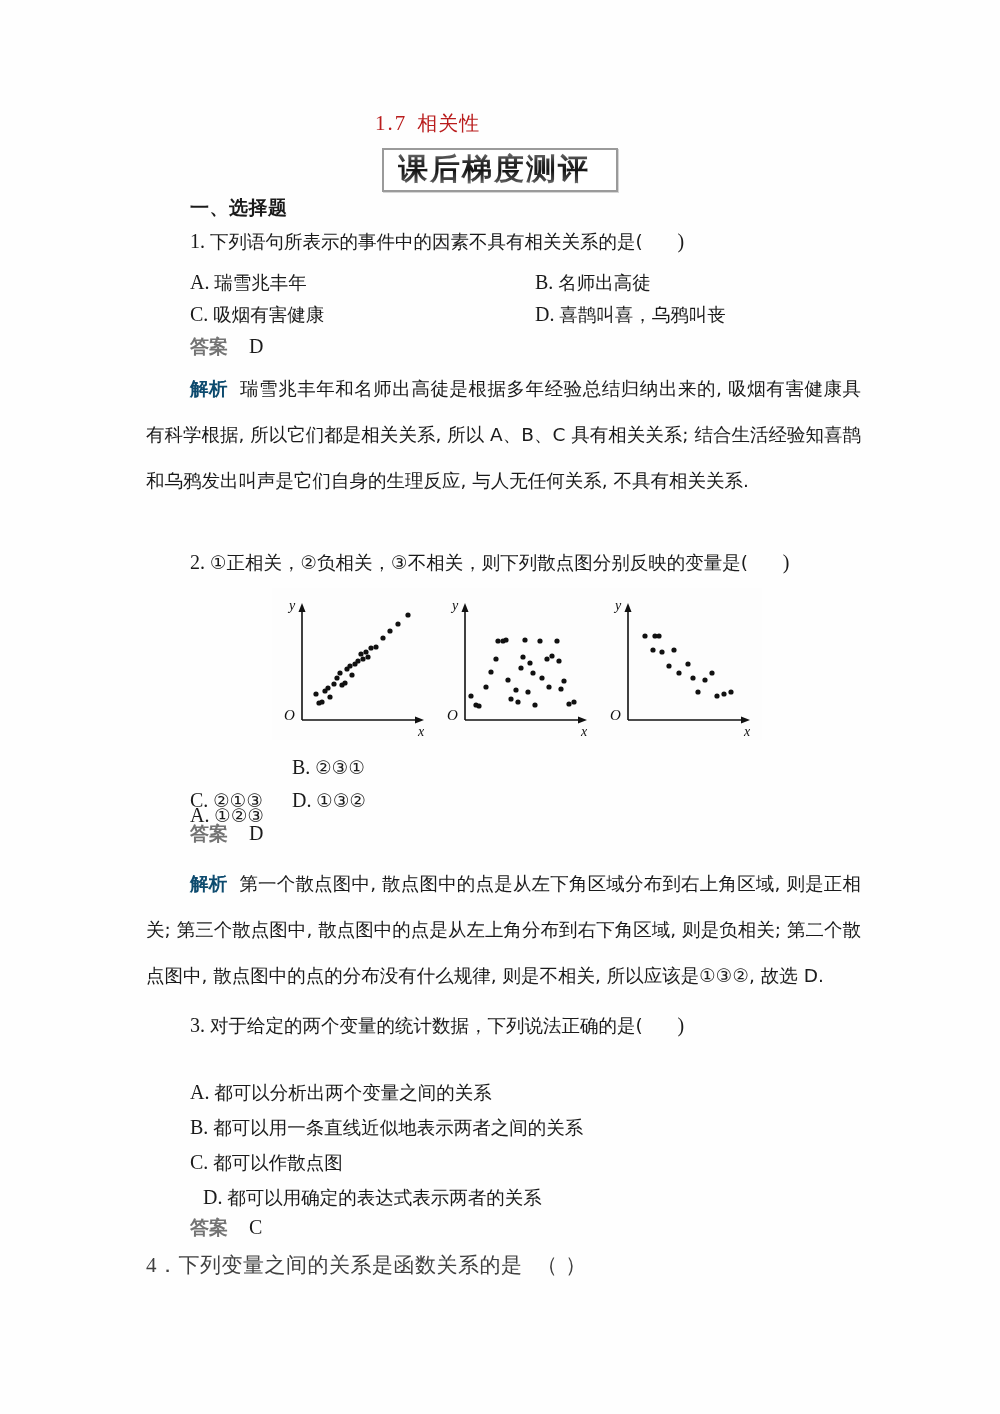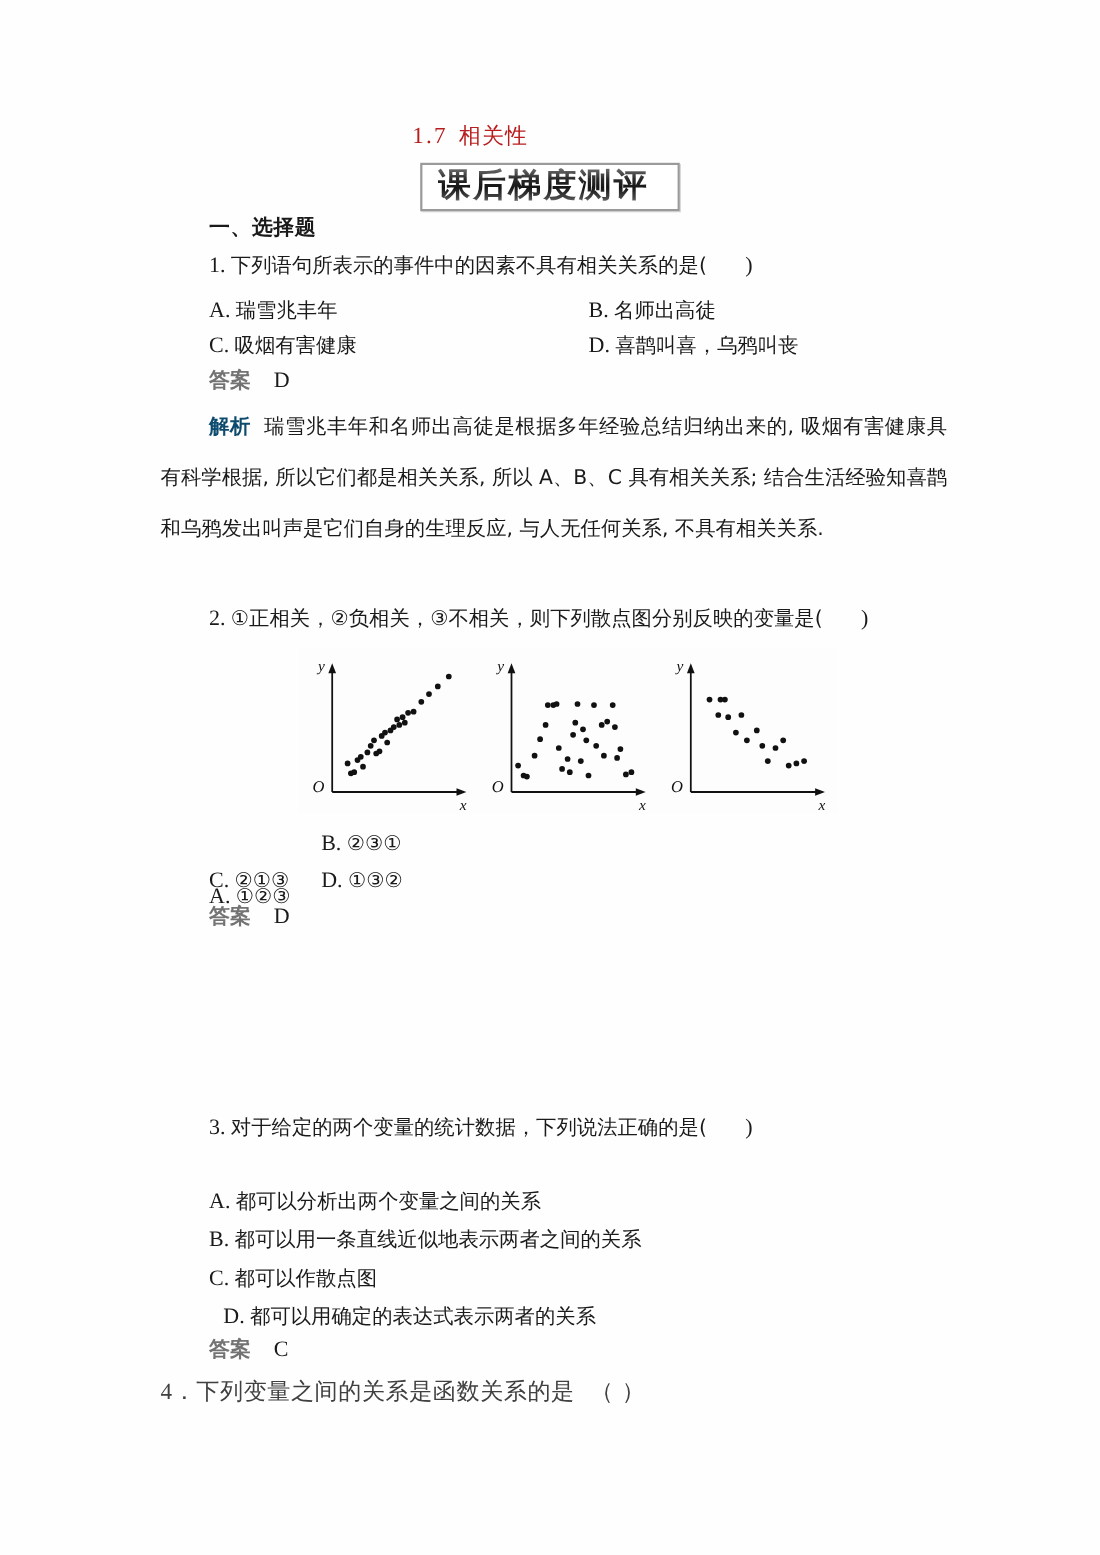--- a/index.html
+++ b/index.html
@@ -351,20 +351,23 @@
   <div class="blk" style="left:292px; top:790px;">
     <span class="opt-letter">D.</span>
     <span class="qline">①③②</span>
   </div>
 
   <div class="blk" style="left:190px; top:823px;">
     <span class="red">答案</span>
     <span class="ans-letter">D</span>
   </div>
 
+  <div class="expl indent" style="top:861px;">
+    <span class="tag">解析</span><span>第一个散点图中, 散点图中的点是从左下角区域分布到右上角区域, 则是正相关; 第三个散点图中, 散点图中的点是从左上角分布到右下角区域, 则是负相关; 第二个散点图中, 散点图中的点的分布没有什么规律, 则是不相关, 所以应该是①③②, 故选 D.</span>
+  </div>
 
   <div class="blk" style="left:190px; top:1015px;">
     <span class="qnum">3.</span>
     <span class="qline">对于给定的两个变量的统计数据，下列说法正确的是(</span>
     <span class="qnum paren" style="margin-left:30px;">)</span>
   </div>
 
   <div class="blk" style="left:190px; top:1082px;">
     <span class="opt-letter">A.</span>
     <span class="qline">都可以分析出两个变量之间的关系</span>

